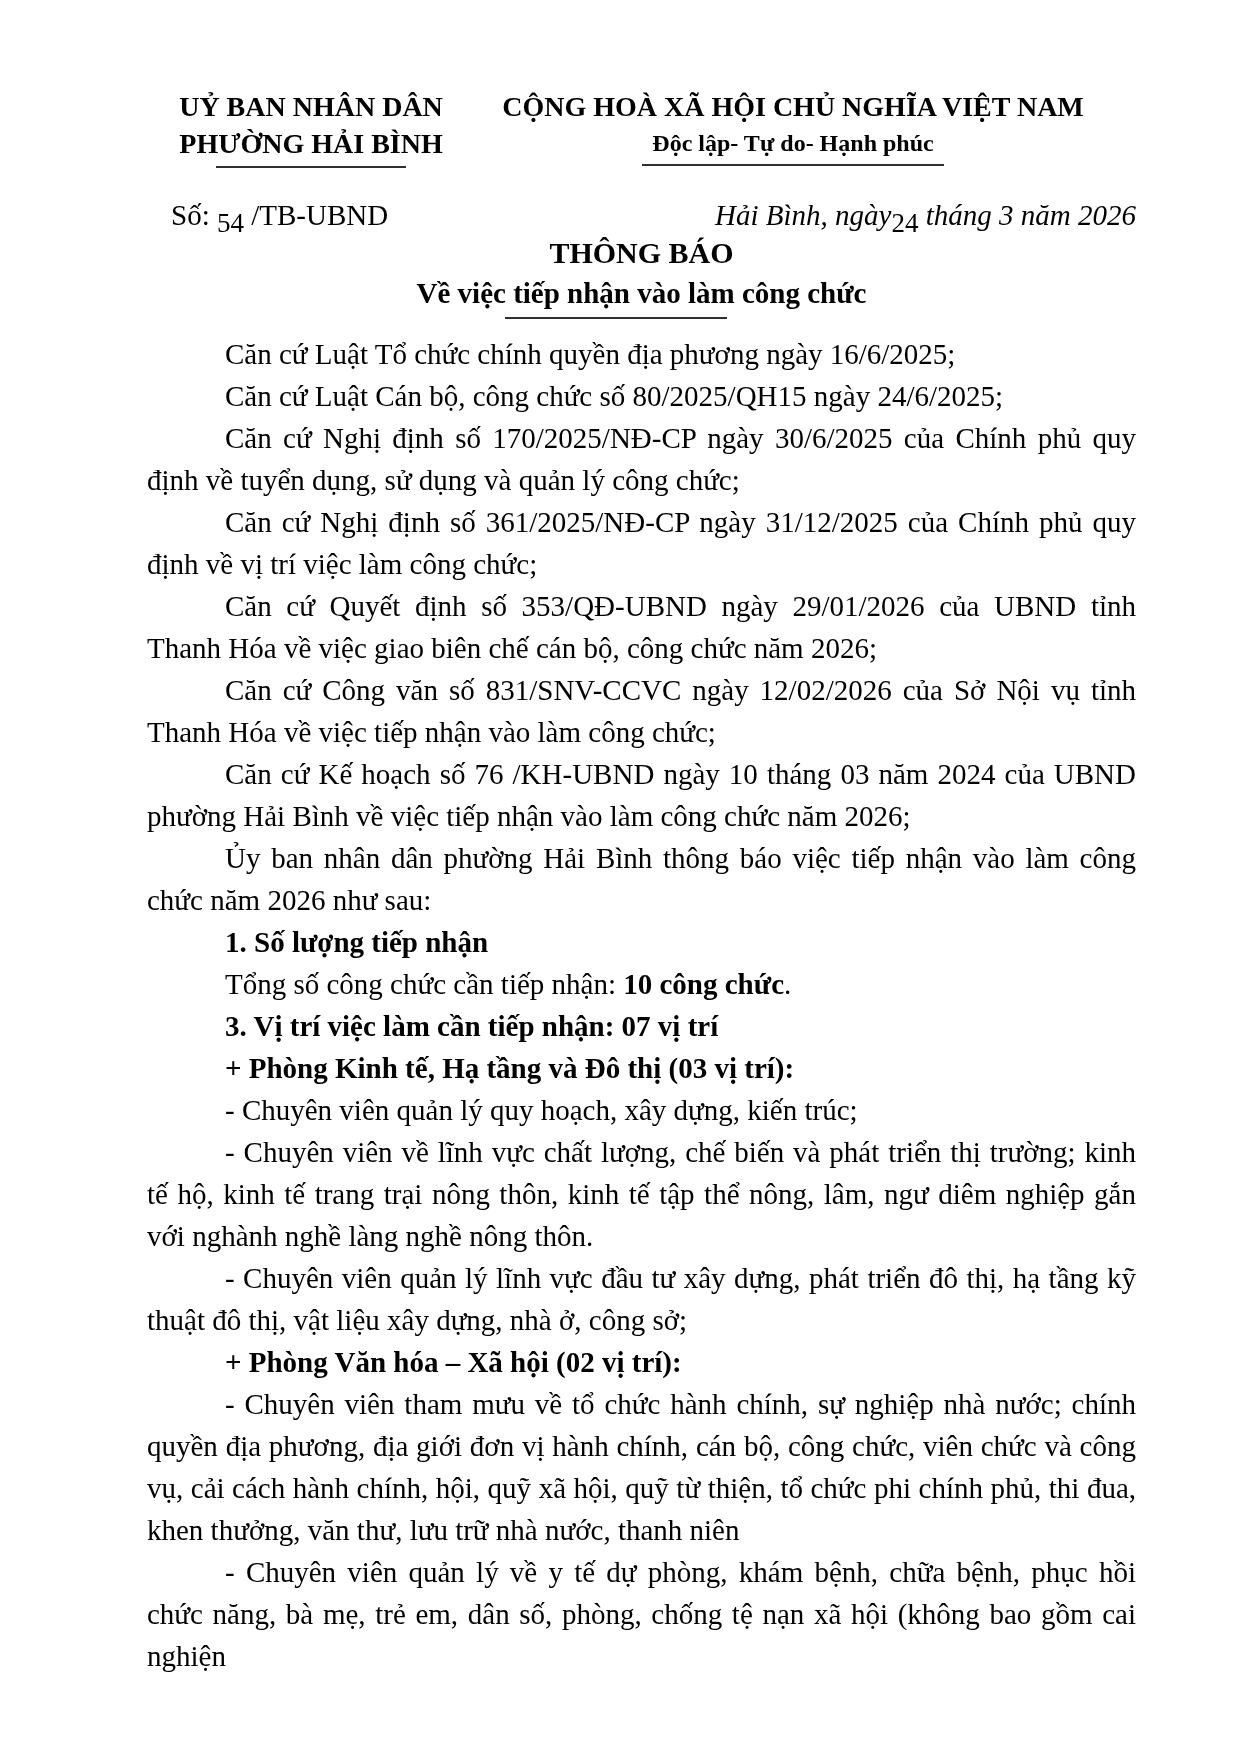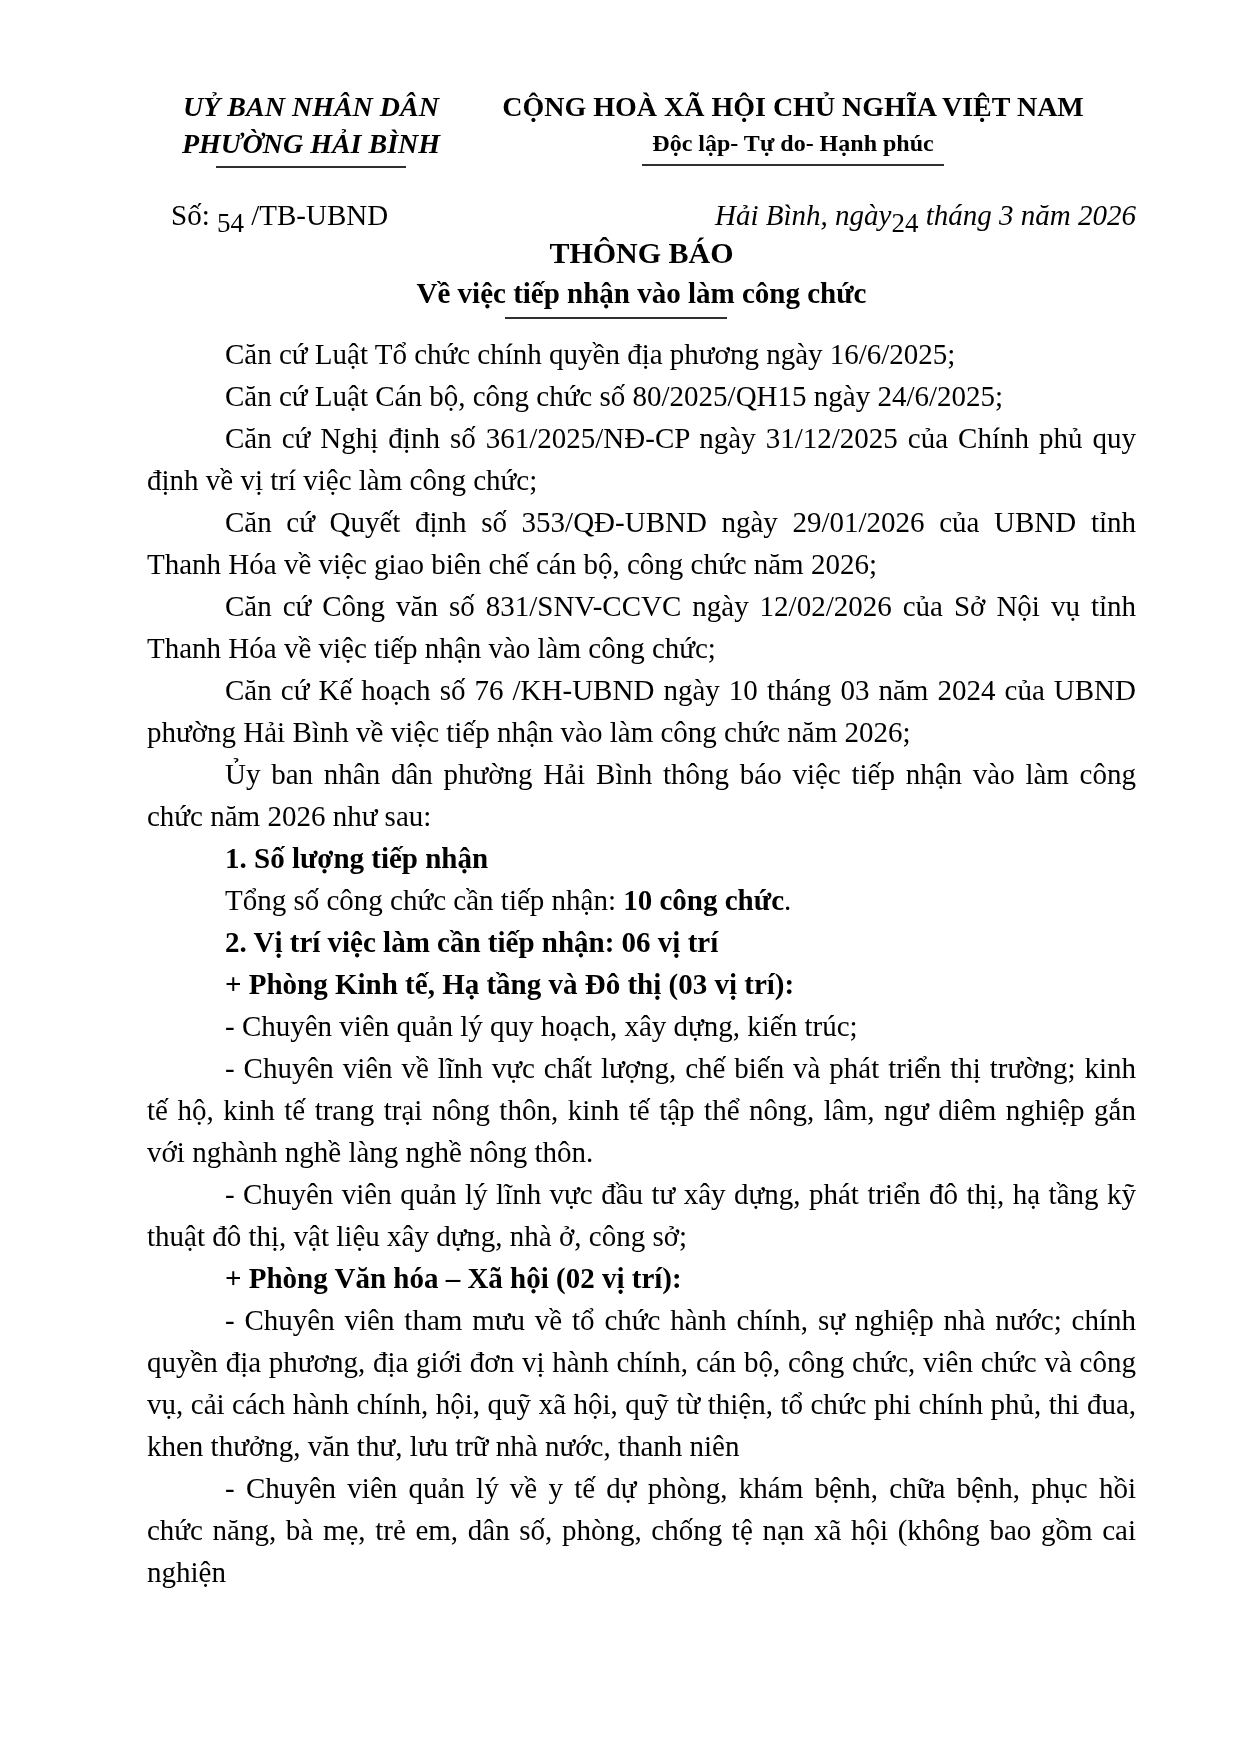--- a/index.html
+++ b/index.html
@@ -16,21 +16,20 @@
   }
   
   .header-row { display: flex; align-items: flex-start; }
   .header-left {
     width: 300px;
     margin-left: 14px;
     text-align: center;
     font-weight: bold;
     font-size: 28px;
     line-height: 37px;
-    font-style: italic;
   }
   .header-right {
     width: 592px;
     margin-left: 36px;
     text-align: center;
     font-weight: bold;
     line-height: 37px;
   }
   .header-right .nation { font-size: 28px; letter-spacing: 0px; }
   .header-right .motto  { font-size: 24px; }
@@ -110,28 +109,29 @@
 
   <div class="title-block">
     <div class="title-main">THÔNG BÁO</div>
     <div class="title-sub">Về việc tiếp nhận vào làm công chức</div>
     <div class="title-rule"></div>
   </div>
 
   <div class="body-block" id="body-container">
       <p class="para"><span>Căn cứ Luật Tổ chức chính quyền địa phương ngày 16/6/2025;</span></p>
       <p class="para"><span>Căn cứ Luật Cán bộ, công chức số 80/2025/QH15 ngày 24/6/2025;</span></p>
+      <p class="para"><span>Căn cứ Nghị định số 170/2025/NĐ-CP ngày 30/6/2025 của Chính phủ quy định về tuyển dụng, sử dụng và quản lý công chức;</span></p>
       <p class="para"><span>Căn cứ Nghị định số 361/2025/NĐ-CP ngày 31/12/2025 của Chính phủ quy định về vị trí việc làm công chức;</span></p>
       <p class="para"><span>Căn cứ Quyết định số 353/QĐ-UBND ngày 29/01/2026 của UBND tỉnh Thanh Hóa về việc giao biên chế cán bộ, công chức năm 2026;</span></p>
       <p class="para"><span>Căn cứ Công văn số 831/SNV-CCVC ngày 12/02/2026 của Sở Nội vụ tỉnh Thanh Hóa về việc tiếp nhận vào làm công chức;</span></p>
       <p class="para"><span>Căn cứ Kế hoạch số 76 /KH-UBND ngày 10 tháng 03 năm 2024 của UBND phường Hải Bình về việc tiếp nhận vào làm công chức năm 2026;</span></p>
       <p class="para"><span>Ủy ban nhân dân phường Hải Bình thông báo việc tiếp nhận vào làm công chức năm 2026 như sau:</span></p>
       <p class="para"><span class="b">1. Số lượng tiếp nhận</span></p>
       <p class="para"><span>Tổng số công chức cần tiếp nhận: </span><span class="b">10 công chức</span><span>.</span></p>
-      <p class="para"><span class="b">2. Vị trí việc làm cần tiếp nhận: 06 vị trí</span></p>
+      <p class="para"><span class="b">3. Vị trí việc làm cần tiếp nhận: 07 vị trí</span></p>
       <p class="para"><span class="b">+ Phòng Kinh tế, Hạ tầng và Đô thị (03 vị trí):</span></p>
       <p class="para"><span>- Chuyên viên quản lý quy hoạch, xây dựng, kiến trúc;</span></p>
       <p class="para"><span>- Chuyên viên về lĩnh vực chất lượng, chế biến và phát triển thị trường; kinh tế hộ, kinh tế trang trại nông thôn, kinh tế tập thể nông, lâm, ngư diêm nghiệp gắn với nghành nghề làng nghề nông thôn.</span></p>
       <p class="para"><span>- Chuyên viên quản lý lĩnh vực đầu tư xây dựng, phát triển đô thị, hạ tầng kỹ thuật đô thị, vật liệu xây dựng, nhà ở, công sở;</span></p>
       <p class="para"><span class="b">+ Phòng Văn hóa – Xã hội (02 vị trí):</span></p>
       <p class="para"><span>- Chuyên viên tham mưu về tổ chức hành chính, sự nghiệp nhà nước; chính quyền địa phương, địa giới đơn vị hành chính, cán bộ, công chức, viên chức và công vụ, cải cách hành chính, hội, quỹ xã hội, quỹ từ thiện, tổ chức phi chính phủ, thi đua, khen thưởng, văn thư, lưu trữ nhà nước, thanh niên</span></p>
       <p class="para"><span>- Chuyên viên quản lý về y tế dự phòng, khám bệnh, chữa bệnh, phục hồi chức năng, bà mẹ, trẻ em, dân số, phòng, chống tệ nạn xã hội (không bao gồm cai nghiện</span></p>
     </div>
 
 </div>

